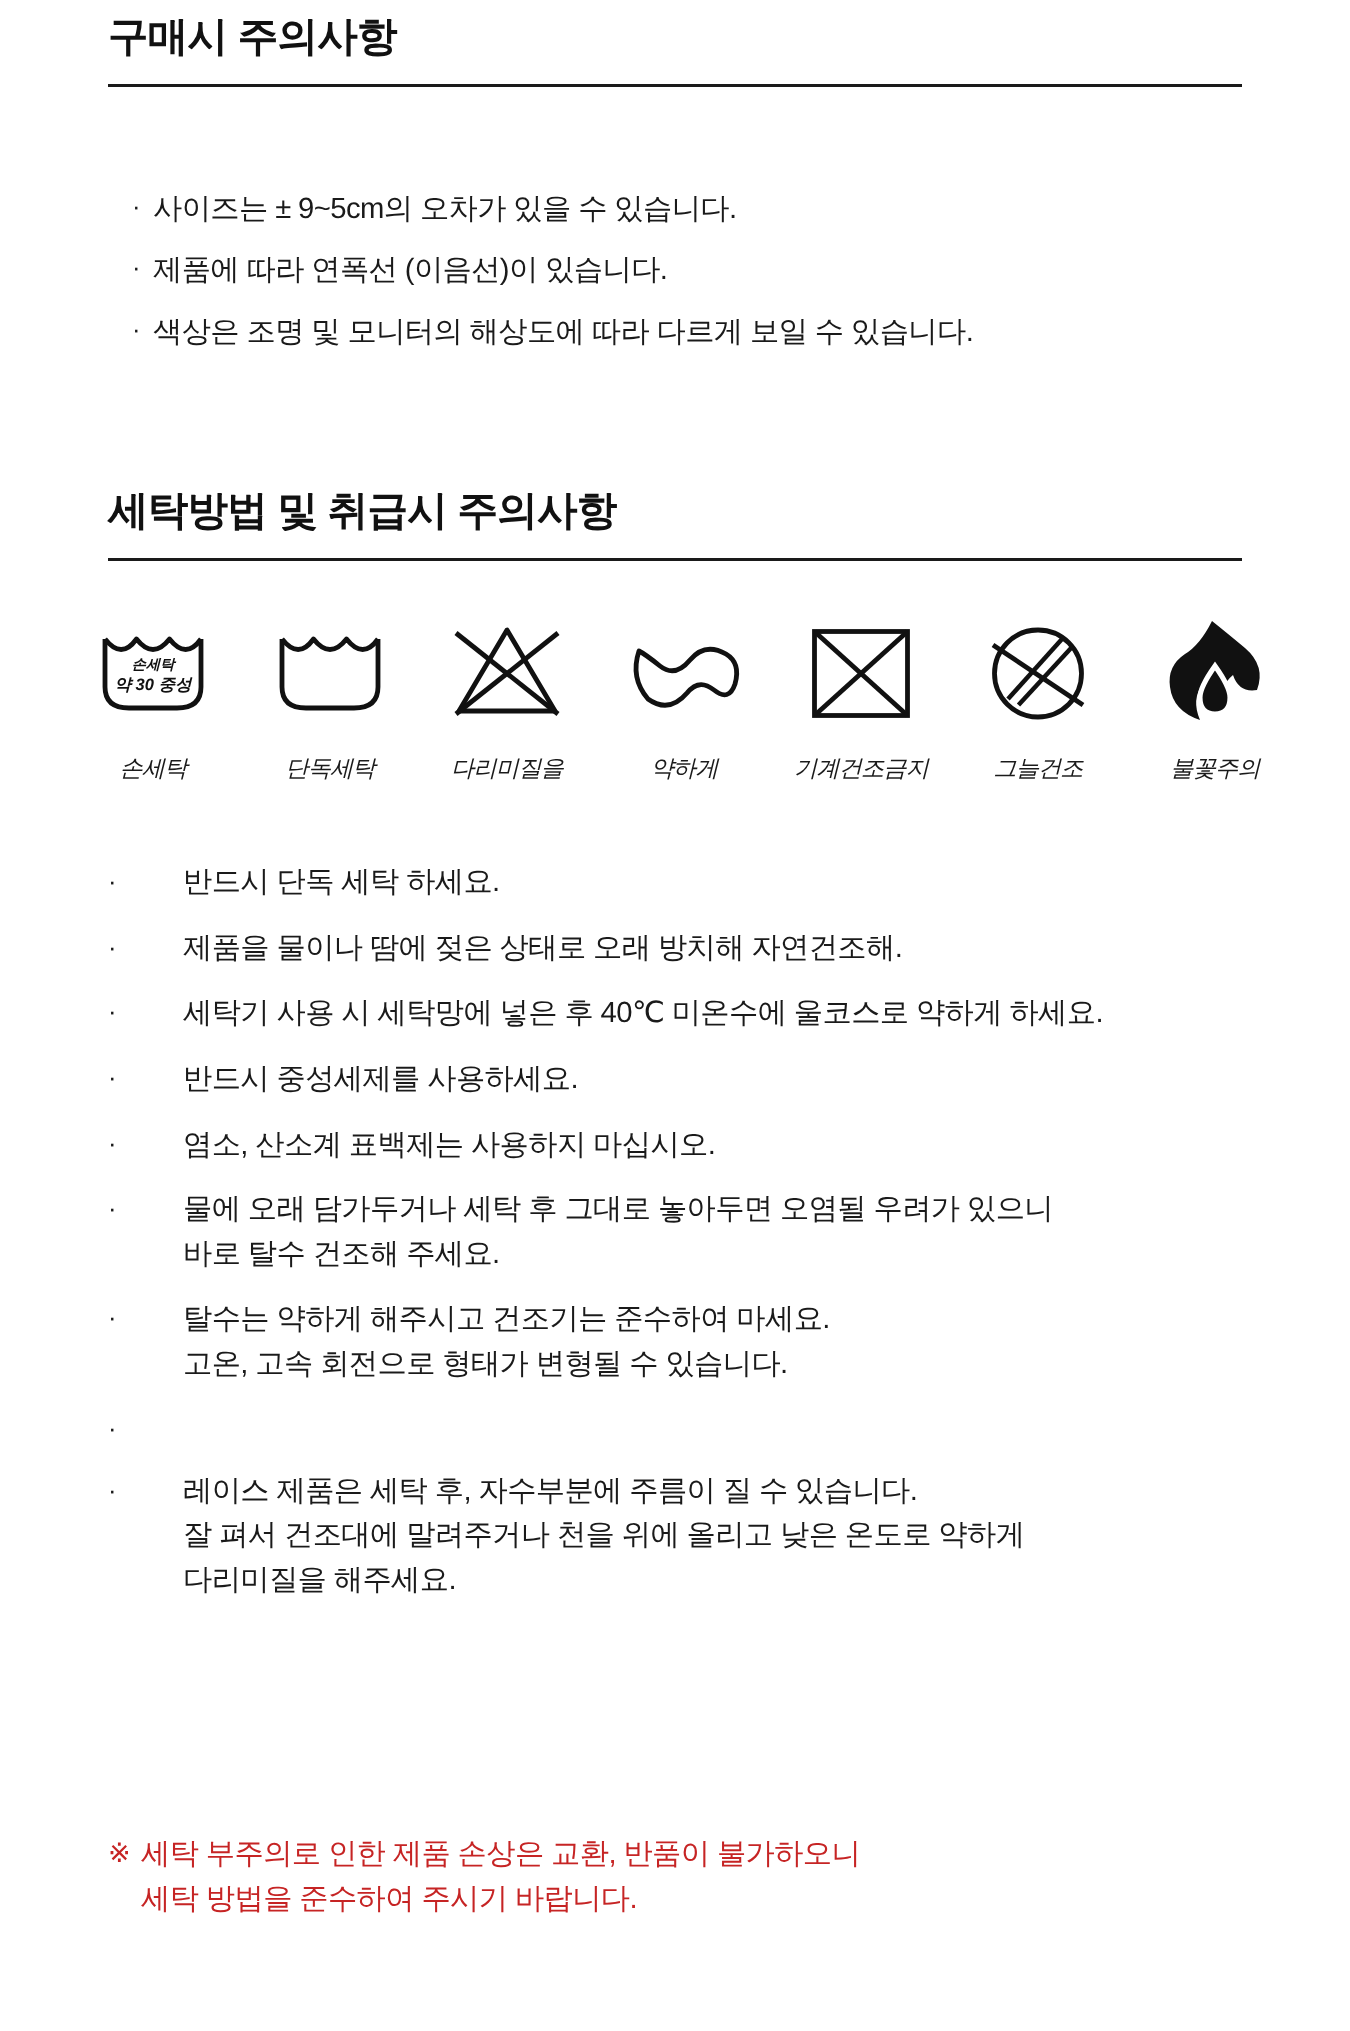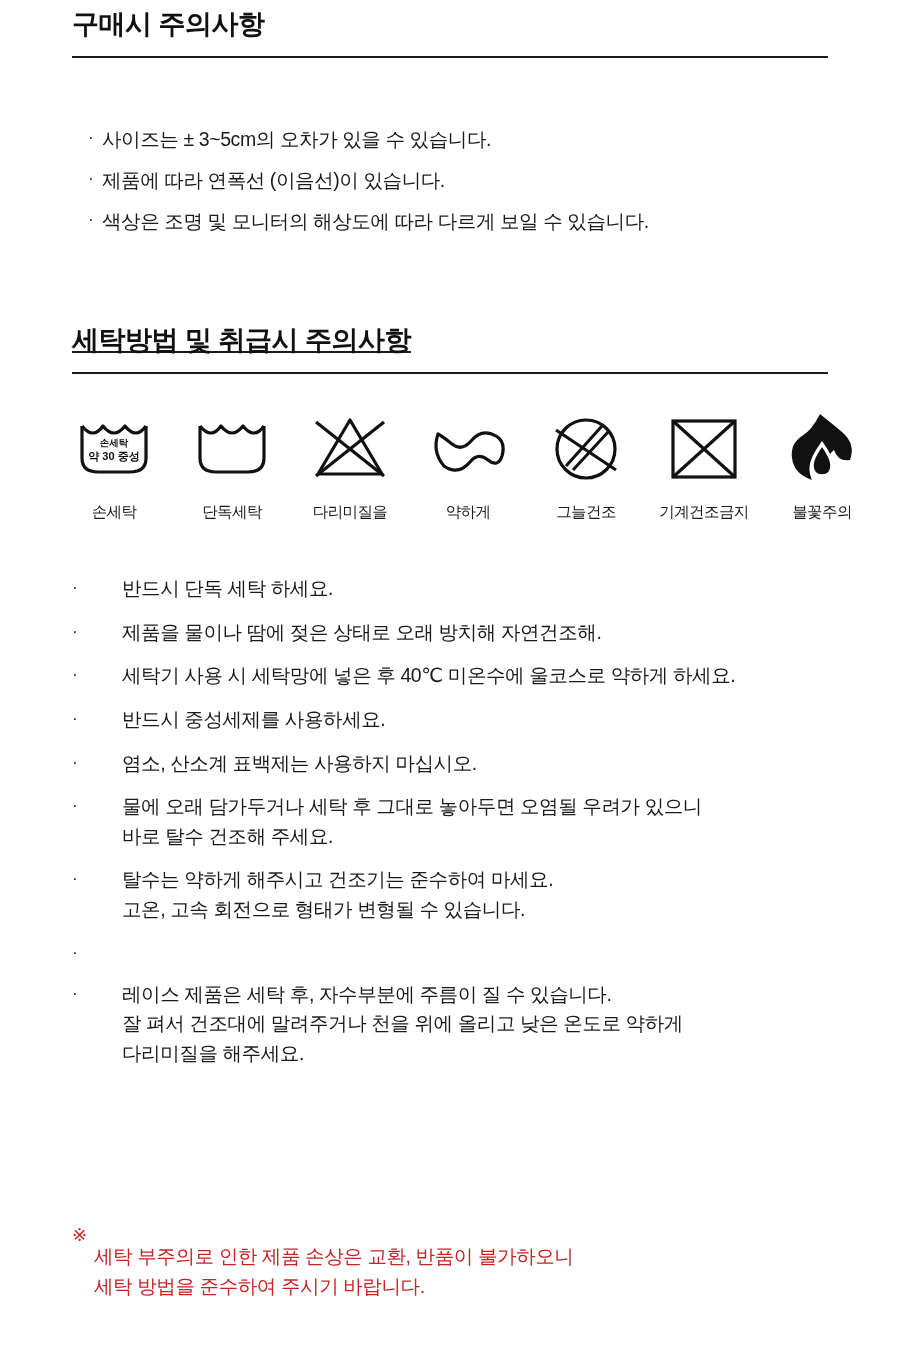--- a/index.html
+++ b/index.html
@@ -78,22 +78,23 @@
     margin-bottom: 11px;
   }
 
   
   #symbols-row {
     position: absolute;
     left: 66px;
     top: 404px;
     width: 780px;
     display: flex;
-    justify-content: space-between;
+    justify-content: center;
     gap: 22px;
+    font-style: italic;
   }
   .symbol {
     width: 100px;
     display: flex;
     flex-direction: column;
     align-items: center;
   }
   .symbol .glyph {
     height: 92px;
     width: 96px;
@@ -138,49 +139,48 @@
     display: flex;
     align-items: flex-start;
     letter-spacing: -0.4px;
   }
   #warning .mark {
     flex: 0 0 22px;
     font-size: 18px;
   }
   #warning .txt {
     white-space: pre-line;
-    margin-top: 20px;
   }
 </style>
 </head>
 <body>
 
 <div class="page">
 
   <div class="section" style="top:6px;">
     <h2 class="sec-title">구매시 주의사항</h2>
     <div class="sec-rule"></div>
   </div>
 
   <ul class="bullets" id="notice-list">
     <li class="bullet">
       <span class="dot">·</span>
-      <span class="txt">사이즈는 ± 3~5cm의 오차가 있을 수 있습니다.</span>
+      <span class="txt">사이즈는 ± 9~5cm의 오차가 있을 수 있습니다.</span>
     </li>
     <li class="bullet">
       <span class="dot">·</span>
       <span class="txt">제품에 따라 연폭선 (이음선)이 있습니다.</span>
     </li>
     <li class="bullet">
       <span class="dot">·</span>
       <span class="txt">색상은 조명 및 모니터의 해상도에 따라 다르게 보일 수 있습니다.</span>
     </li>
   </ul>
 
-  <div class="section" style="top:322px;text-decoration:underline;">
+  <div class="section" style="top:322px;">
     <h2 class="sec-title">세탁방법 및 취급시 주의사항</h2>
     <div class="sec-rule"></div>
   </div>
 
   <div id="symbols-row">
 
     <div class="symbol">
       <span class="glyph">
         <svg width="92" height="80" viewBox="0 0 92 80">
           <path d="M14 16 L14 48 Q14 62 30 62 L62 62 Q78 62 78 48 L78 16" fill="none" stroke="#111" stroke-width="3.2"></path>
@@ -218,38 +218,38 @@
         <svg width="92" height="80" viewBox="0 0 92 80">
           <path d="M16 24 Q10 42 22 56 Q36 66 48 52 Q56 42 66 50 Q76 58 80 46 Q84 32 74 26 Q60 18 50 30 Q40 42 30 34 Q20 26 16 24 Z" fill="none" stroke="#111" stroke-width="3.2" stroke-linejoin="round"></path>
         </svg>
       </span>
       <span class="cap">약하게</span>
     </div>
 
     <div class="symbol">
       <span class="glyph">
         <svg width="92" height="80" viewBox="0 0 92 80">
+          <rect x="15" y="11" width="62" height="56" fill="none" stroke="#111" stroke-width="3.2"></rect>
+          <line x1="15" y1="11" x2="77" y2="67" stroke="#111" stroke-width="3.2"></line>
+          <line x1="77" y1="11" x2="15" y2="67" stroke="#111" stroke-width="3.2"></line>
+        </svg>
+      </span>
+      <span class="cap">기계건조금지</span>
+    </div>
+
+    <div class="symbol">
+      <span class="glyph">
+        <svg width="92" height="80" viewBox="0 0 92 80">
           <circle cx="46" cy="39" r="29" fill="none" stroke="#111" stroke-width="3.2"></circle>
           <line x1="26" y1="56" x2="62" y2="16" stroke="#111" stroke-width="3"></line>
           <line x1="33" y1="60" x2="69" y2="21" stroke="#111" stroke-width="3"></line>
           <line x1="16" y1="20" x2="76" y2="60" stroke="#111" stroke-width="3.2"></line>
         </svg>
       </span>
       <span class="cap">그늘건조</span>
-    </div>
-
-    <div class="symbol">
-      <span class="glyph">
-        <svg width="92" height="80" viewBox="0 0 92 80">
-          <rect x="15" y="11" width="62" height="56" fill="none" stroke="#111" stroke-width="3.2"></rect>
-          <line x1="15" y1="11" x2="77" y2="67" stroke="#111" stroke-width="3.2"></line>
-          <line x1="77" y1="11" x2="15" y2="67" stroke="#111" stroke-width="3.2"></line>
-        </svg>
-      </span>
-      <span class="cap">기계건조금지</span>
     </div>
 
     <div class="symbol">
       <span class="glyph">
         <svg width="92" height="80" viewBox="0 0 92 80">
           <path d="M44 4 Q36 20 26 26 Q14 34 16 48 Q18 64 36 70 Q30 56 38 46 Q42 58 52 62 Q48 48 58 40 Q62 52 74 50 Q80 34 66 22 Q54 12 44 4 Z" fill="#111" stroke="none"></path>
           <path d="M46 34 Q36 48 36 55 Q36 66 46 66 Q56 66 56 55 Q56 48 46 34 Z" fill="#111" stroke="#fff" stroke-width="3.4"></path>
         </svg>
       </span>
       <span class="cap">불꽃주의</span>

